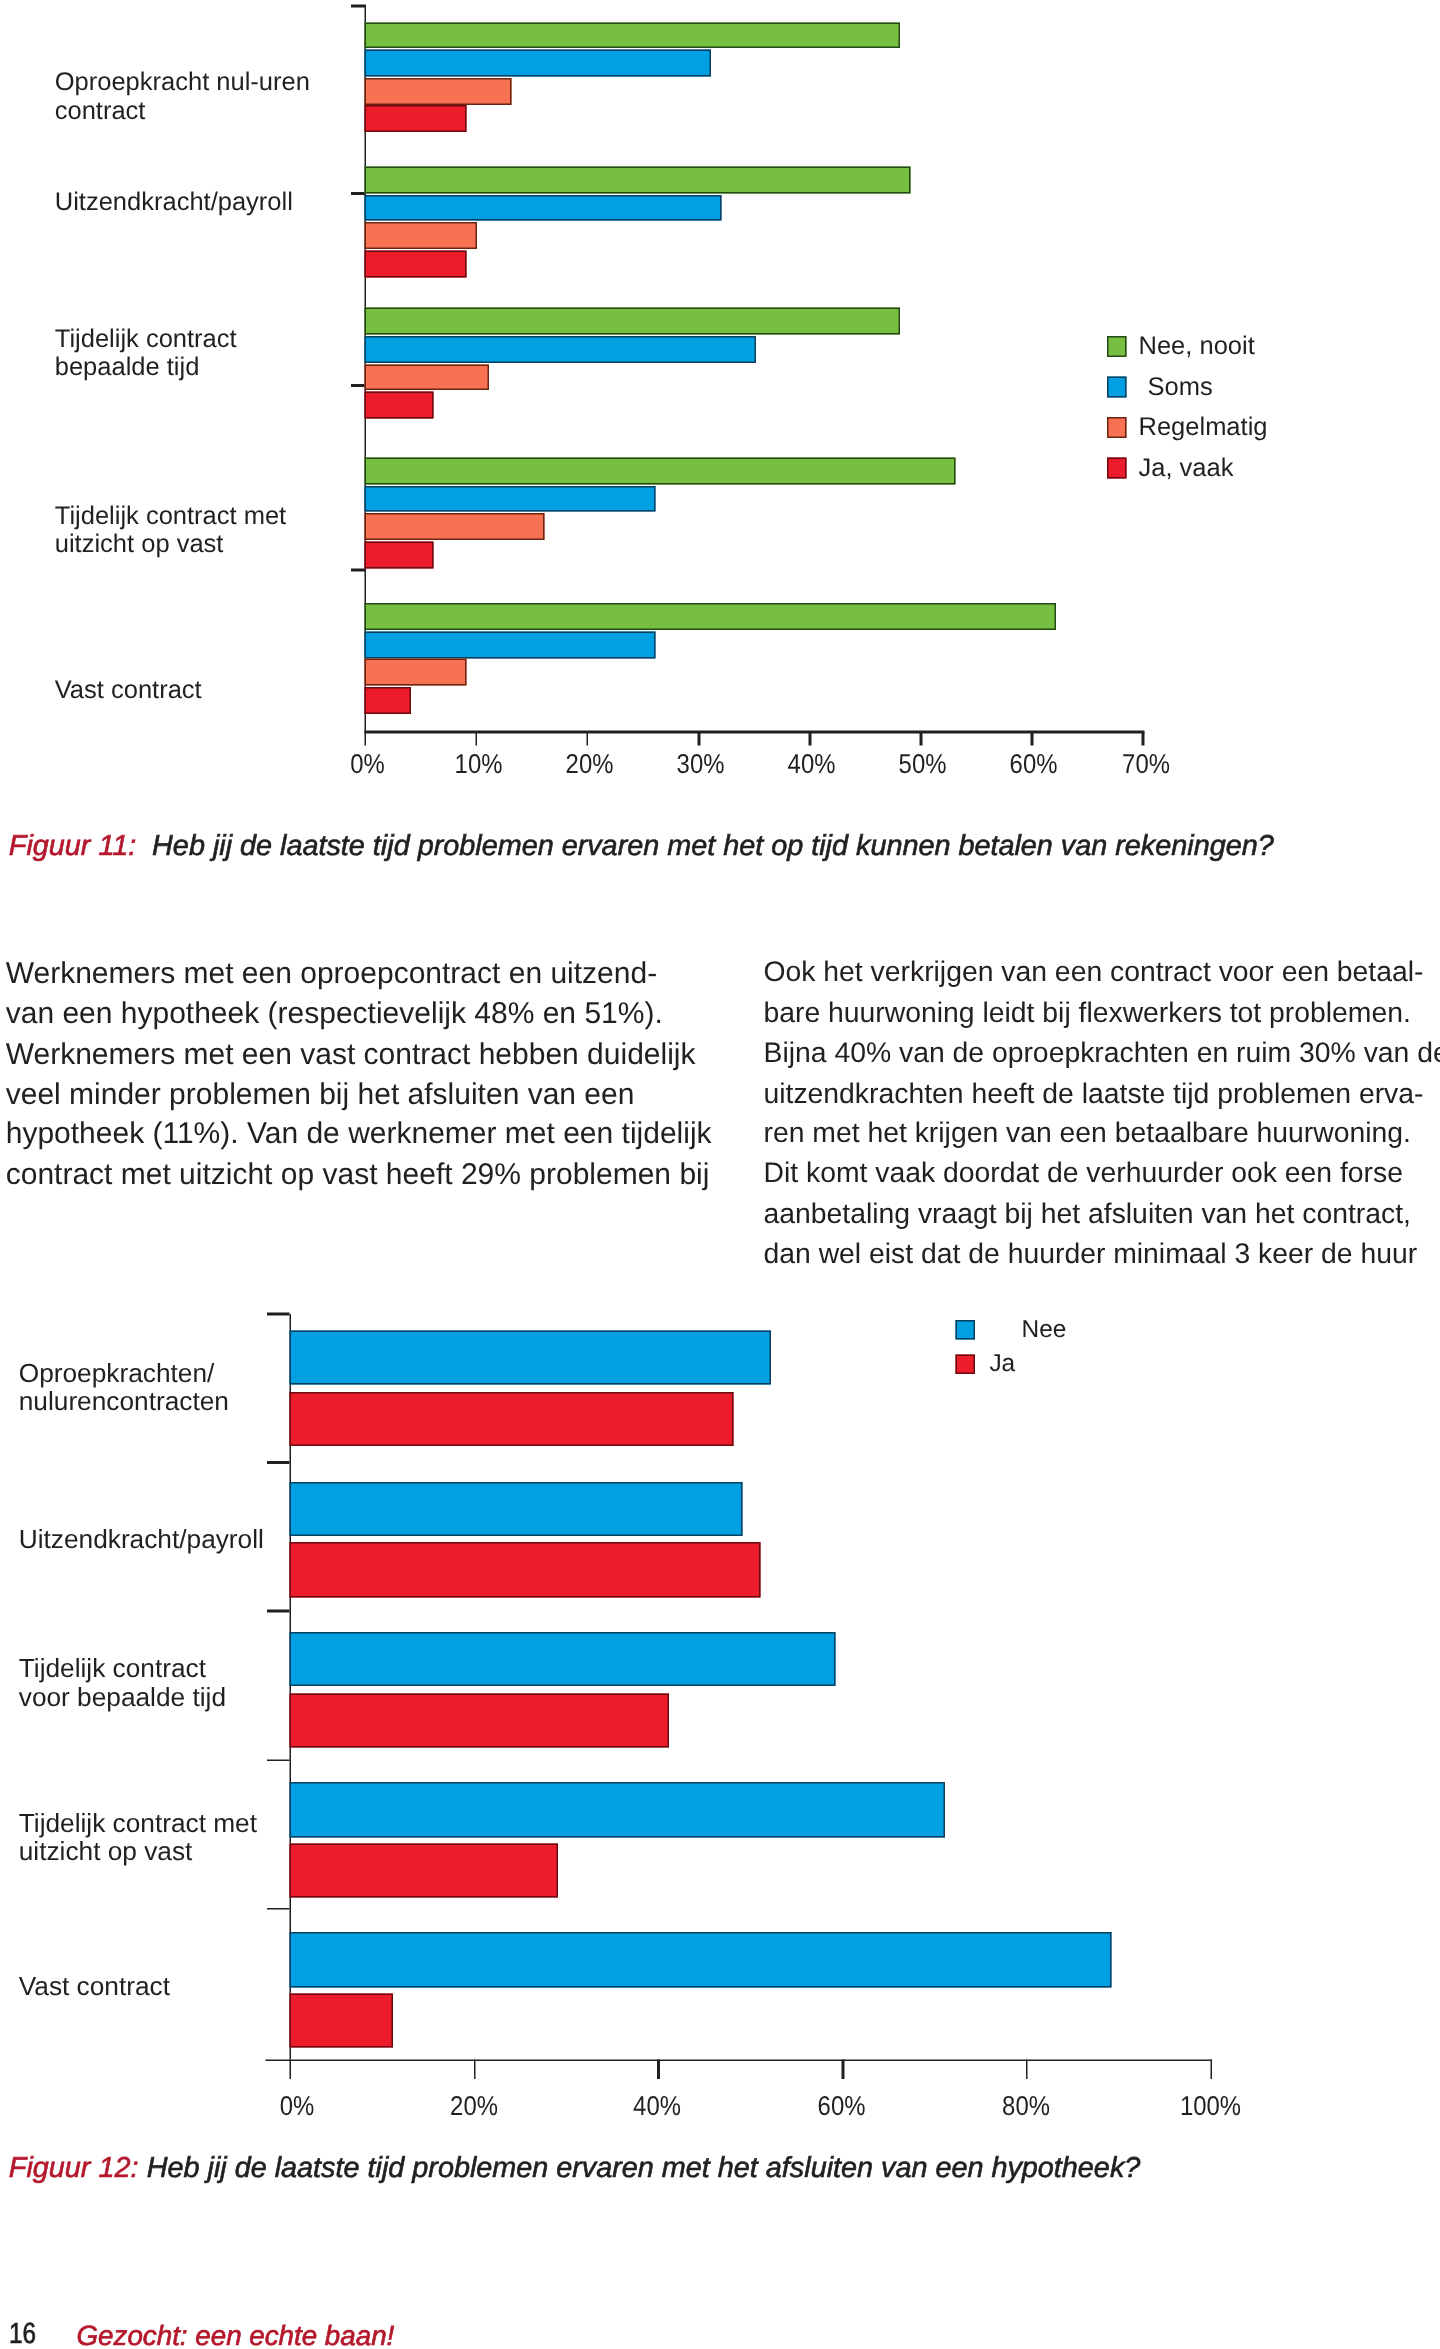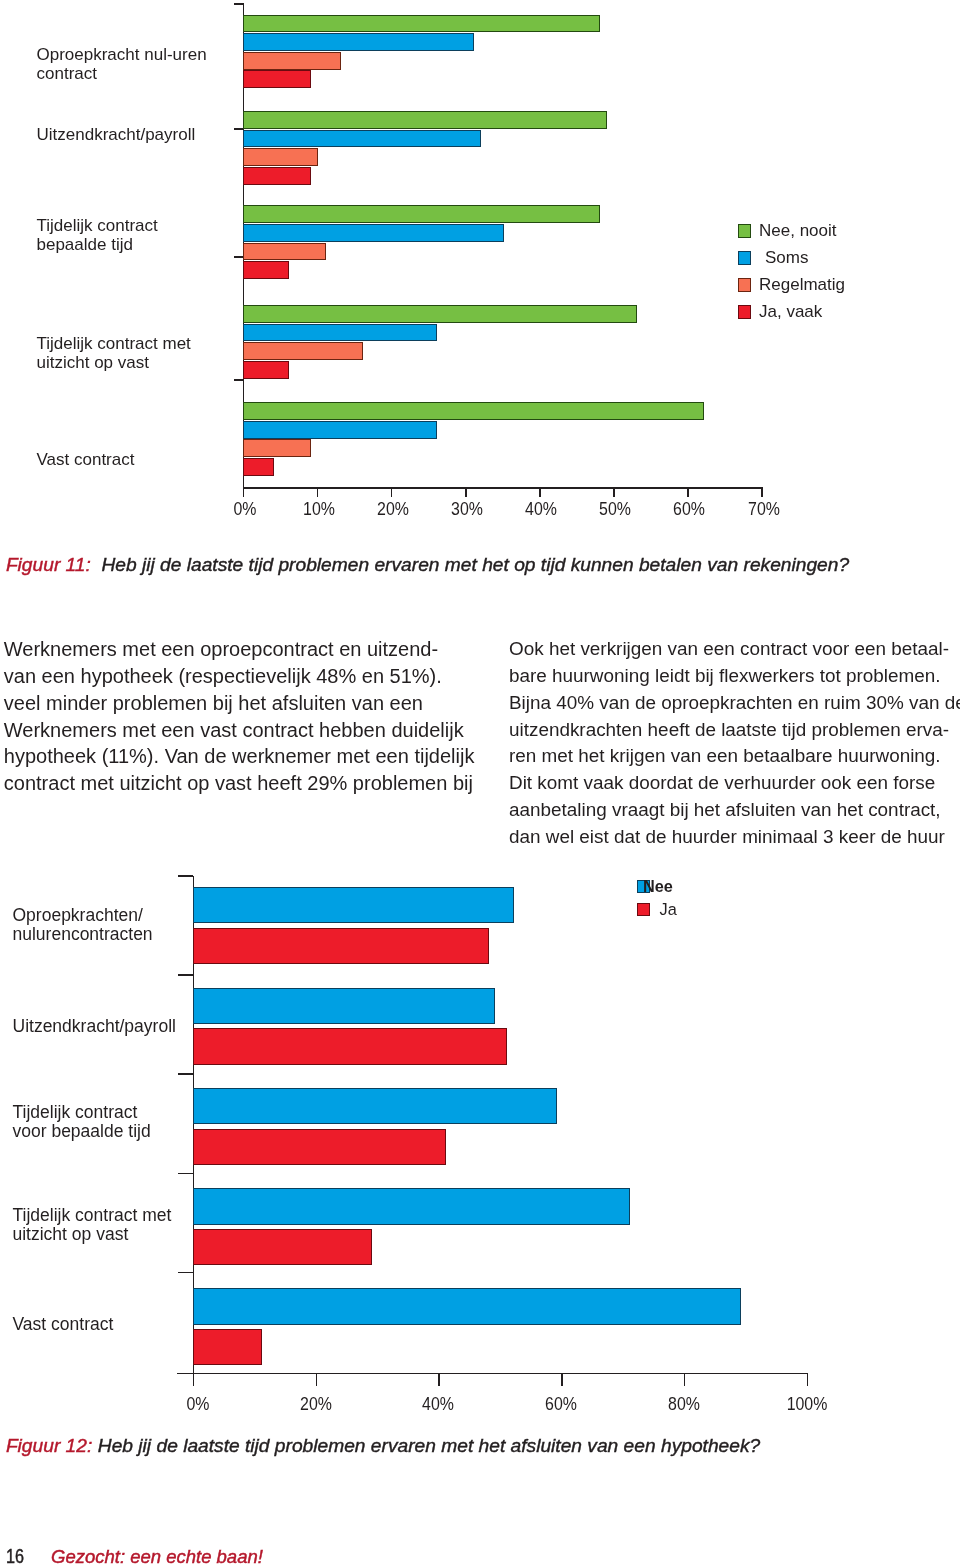--- a/index.html
+++ b/index.html
@@ -112,22 +112,22 @@
     </div>
 
   <div class="caption" style="left:5.9px;top:556.2px;">
     <span class="num">Figuur 11:</span>
     <span>Heb jij de laatste tijd problemen ervaren met het op tijd kunnen betalen van rekeningen?</span>
   </div>
 
   <div class="bodycol" id="bodyleft" style="left:3.8px;top:636px;width:470px;">
       <div class="bodyline">Werknemers met een oproepcontract en uitzend-</div>
       <div class="bodyline">van een hypotheek (respectievelijk 48% en 51%).</div>
+      <div class="bodyline">Werknemers met een vast contract hebben duidelijk</div>
       <div class="bodyline">veel minder problemen bij het afsluiten van een</div>
-      <div class="bodyline">Werknemers met een vast contract hebben duidelijk</div>
       <div class="bodyline">hypotheek (11%). Van de werknemer met een tijdelijk</div>
       <div class="bodyline">contract met uitzicht op vast heeft 29% problemen bij</div>
     </div>
   <div class="bodycol" id="bodyright" style="left:509px;top:636px;width:470px;">
       <div class="bodyline">Ook het verkrijgen van een contract voor een betaal-</div>
       <div class="bodyline">bare huurwoning leidt bij flexwerkers tot problemen.</div>
       <div class="bodyline">Bijna 40% van de oproepkrachten en ruim 30% van de</div>
       <div class="bodyline">uitzendkrachten heeft de laatste tijd problemen erva-</div>
       <div class="bodyline">ren met het krijgen van een betaalbare huurwoning.</div>
       <div class="bodyline">Dit komt vaak doordat de verhuurder ook een forse</div>
@@ -167,21 +167,21 @@
       <div class="bar" style="left:192.7px;top:67.5px;width:296.32px;height:36.4px;background:#ed1c2a;border-color:#6b0a10;"></div>
       <div class="bar" style="left:192.7px;top:127.5px;width:302.46px;height:36.4px;background:#00a0e3;border-color:#0c3f5c;"></div>
       <div class="bar" style="left:192.7px;top:168.3px;width:314.74px;height:36.4px;background:#ed1c2a;border-color:#6b0a10;"></div>
       <div class="bar" style="left:192.7px;top:227.7px;width:363.86px;height:36.4px;background:#00a0e3;border-color:#0c3f5c;"></div>
       <div class="bar" style="left:192.7px;top:268.5px;width:253.33999999999997px;height:36.4px;background:#ed1c2a;border-color:#6b0a10;"></div>
       <div class="bar" style="left:192.7px;top:328.2px;width:437.54px;height:36.4px;background:#00a0e3;border-color:#0c3f5c;"></div>
       <div class="bar" style="left:192.7px;top:369px;width:179.66px;height:36.4px;background:#ed1c2a;border-color:#6b0a10;"></div>
       <div class="bar" style="left:192.7px;top:428.2px;width:548.06px;height:36.4px;background:#00a0e3;border-color:#0c3f5c;"></div>
       <div class="bar" style="left:192.7px;top:469px;width:69.13999999999999px;height:36.4px;background:#ed1c2a;border-color:#6b0a10;"></div>
       <div class="legend-sw" style="left:636.9px;top:20px;width:13.2px;height:13.2px;background:#00a0e3;border-color:#0c3f5c;"></div>
-      <div class="legend-tx" style="left:643px;top:18px;font-weight:bold;">Nee</div>
+      <div class="legend-tx" style="left:681px;top:18px;">Nee</div>
       <div class="legend-sw" style="left:636.9px;top:42.7px;width:13.2px;height:13.2px;background:#ed1c2a;border-color:#6b0a10;"></div>
       <div class="legend-tx" style="left:659.6px;top:40.7px;">Ja</div>
     </div>
 
   <div class="caption" id="caption2" style="left:5.9px;top:1437.4px;">
     <span class="num">Figuur 12:</span>
     <span>Heb jij de laatste tijd problemen ervaren met het afsluiten van een hypotheek?</span>
   </div>
 
   <div class="footer-num" style="left:5.5px;top:1547px;">16</div>

